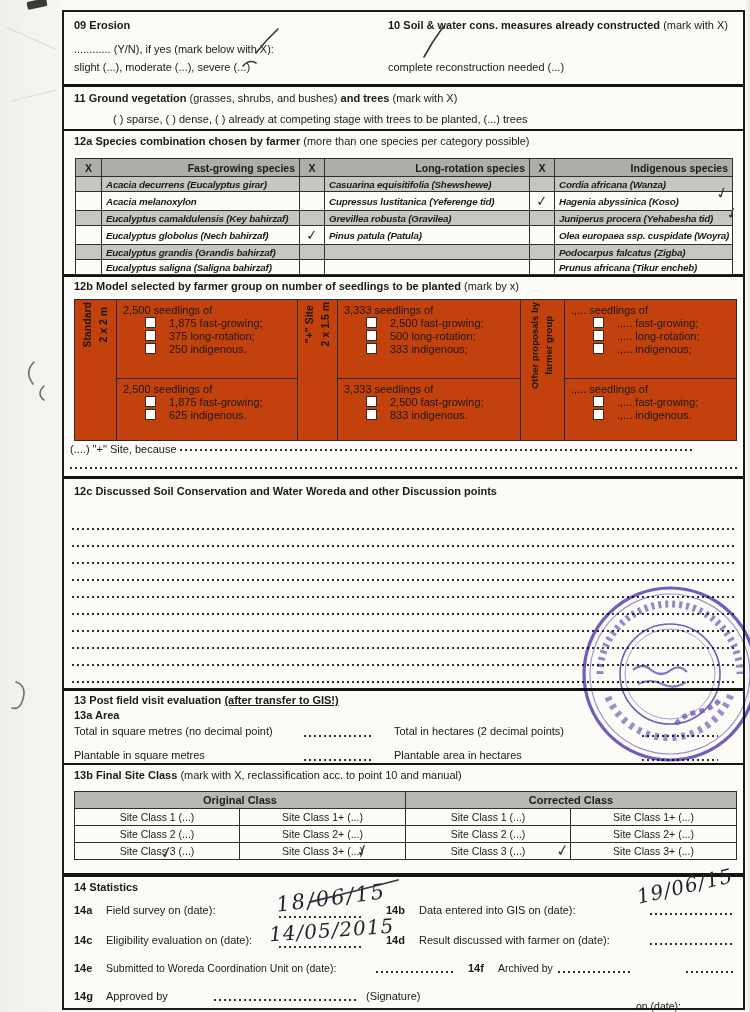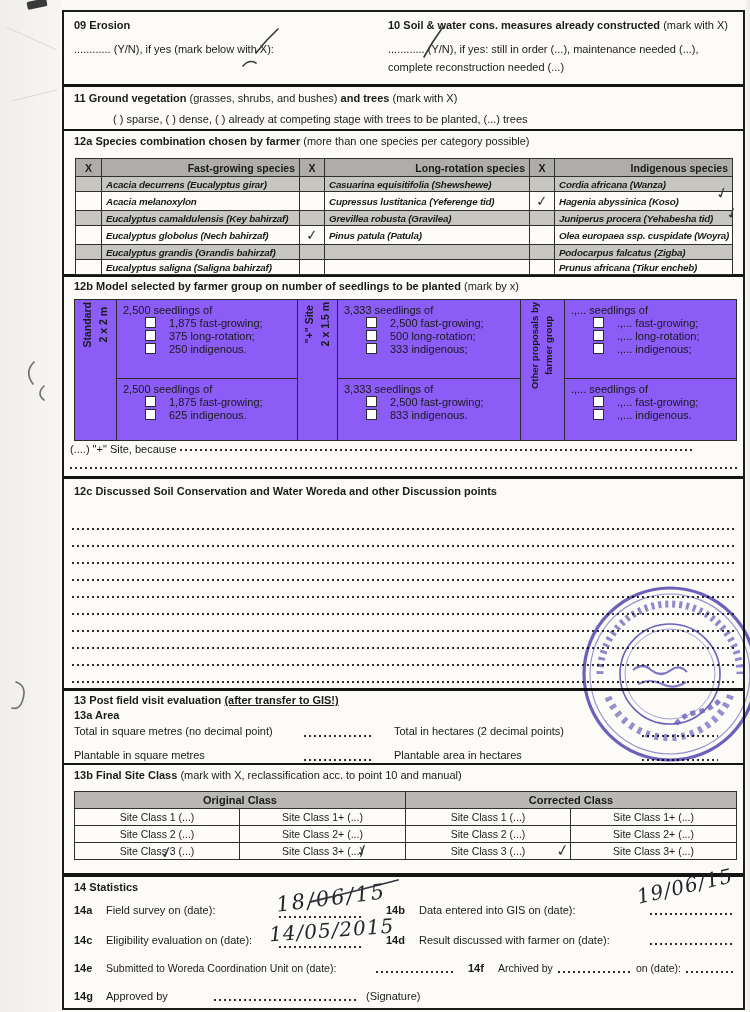--- a/index.html
+++ b/index.html
@@ -24,21 +24,21 @@
   table.species th,table.species td{border:1px solid #2f2f2f;padding:0 4px;height:14px;overflow:hidden;white-space:nowrap;}
   table.species th{background:#aeadaa;text-align:right;font-size:10.5px;height:17px;}
   table.species th.xh{text-align:center;}
   table.species td.sp{font-style:italic;font-weight:bold;font-size:9.8px;letter-spacing:-.2px;}
   table.species tbody tr:nth-child(odd) td{background:#c7c6c1;}
   table.species tbody tr:nth-child(even) td{background:#fdfcf9;}
   td.xcell{text-align:center;}
 
   
   table.model{border-collapse:collapse;table-layout:fixed;width:662px;}
-  table.model td{border:1.5px solid #2a2a2a;vertical-align:top;padding:2px 4px;background:#8b5cf6;}
+  table.model td{border:1.5px solid #2a2a2a;vertical-align:top;padding:2px 4px;background:#c2410c;}
   td.vcell{text-align:center;vertical-align:middle;padding:0;}
   .vtext{writing-mode:vertical-rl;transform:rotate(180deg);font-weight:bold;font-size:10.5px;white-space:pre;line-height:1.5;display:inline-block;}
   .mh{font-size:11px;margin:2px 0 1px 2px;}
   .mi{font-size:11px;margin:1px 0 1px 24px;}
   .cb{display:inline-block;width:9px;height:9px;border:1.3px solid #2c2c2c;margin-right:13px;vertical-align:-1px;background:#fff;}
 
   
   table.siteclass{border-collapse:collapse;table-layout:fixed;width:662px;}
   table.siteclass th,table.siteclass td{border:1px solid #2f2f2f;font-size:10.5px;height:16px;text-align:center;background:#fdfcf9;padding:0 2px;position:relative;}
   table.siteclass th{background:#b9b8b4;font-size:11px;}
@@ -69,26 +69,26 @@
     <div class="rule" style="top:676px;height:3px;"></div>
     <div class="rule" style="top:751px;height:2px;"></div>
     <div class="rule" style="top:861px;height:4px;"></div>
 
     <div class="sec-abs" style="left:10px;top:7px;width:300px;">
       <span class="b lbl">09 Erosion</span>
     </div>
     <div class="sec-abs" style="left:10px;top:31px;width:310px;">
       <span>............ (Y/N), if yes (mark below with X):</span>
     </div>
+    <div class="sec-abs" style="left:10px;top:49px;width:310px;">
+      <span>slight (...), moderate (...), severe (...)</span>
+    </div>
     <div class="sec-abs" style="left:324px;top:7px;width:350px;">
       <span class="b">10 Soil &amp; water cons. measures already constructed</span>
       <span>(mark with X)</span>
-    </div>
-    <div class="sec-abs" style="left:324px;top:31px;width:352px;">
-      <span>............ (Y/N), if yes: still in order (...), maintenance needed (...),</span>
     </div>
     <div class="sec-abs" style="left:324px;top:49px;width:350px;">
       <span>complete reconstruction needed (...)</span>
     </div>
 
     <div class="sec-abs" style="left:10px;top:80px;width:660px;">
       <span class="b">11 Ground vegetation</span>
       <span>(grasses, shrubs, and bushes)</span>
       <span class="b">and trees</span>
       <span>(mark with X)</span>
@@ -338,21 +338,21 @@
       <span class="dots abs" style="left:586px;top:931px;width:85px;"></span>
     </div>
 
     <div>
       <span class="sec-abs b" style="left:10px;top:950px;">14e</span>
       <span class="sec-abs lbl" style="left:42px;top:950px;font-size:10.5px;">Submitted to Woreda Coordination Unit on (date):</span>
       <span class="dots abs" style="left:312px;top:959px;width:78px;"></span>
       <span class="sec-abs b" style="left:404px;top:950px;">14f</span>
       <span class="sec-abs lbl" style="left:434px;top:950px;font-size:10.5px;">Archived by</span>
       <span class="dots abs" style="left:494px;top:959px;width:72px;"></span>
-      <span class="sec-abs lbl" style="left:572px;top:950px;font-size:10.5px;">on (date):</span>
+      <span class="sec-abs lbl" style="left:572px;top:988px;font-size:10.5px;">on (date):</span>
       <span class="dots abs" style="left:622px;top:959px;width:50px;"></span>
     </div>
 
     <div>
       <span class="sec-abs b" style="left:10px;top:978px;">14g</span>
       <span class="sec-abs lbl" style="left:42px;top:978px;">Approved by</span>
       <span class="dots abs" style="left:150px;top:987px;width:145px;"></span>
       <span class="sec-abs lbl" style="left:302px;top:978px;">(Signature)</span>
     </div>
 

